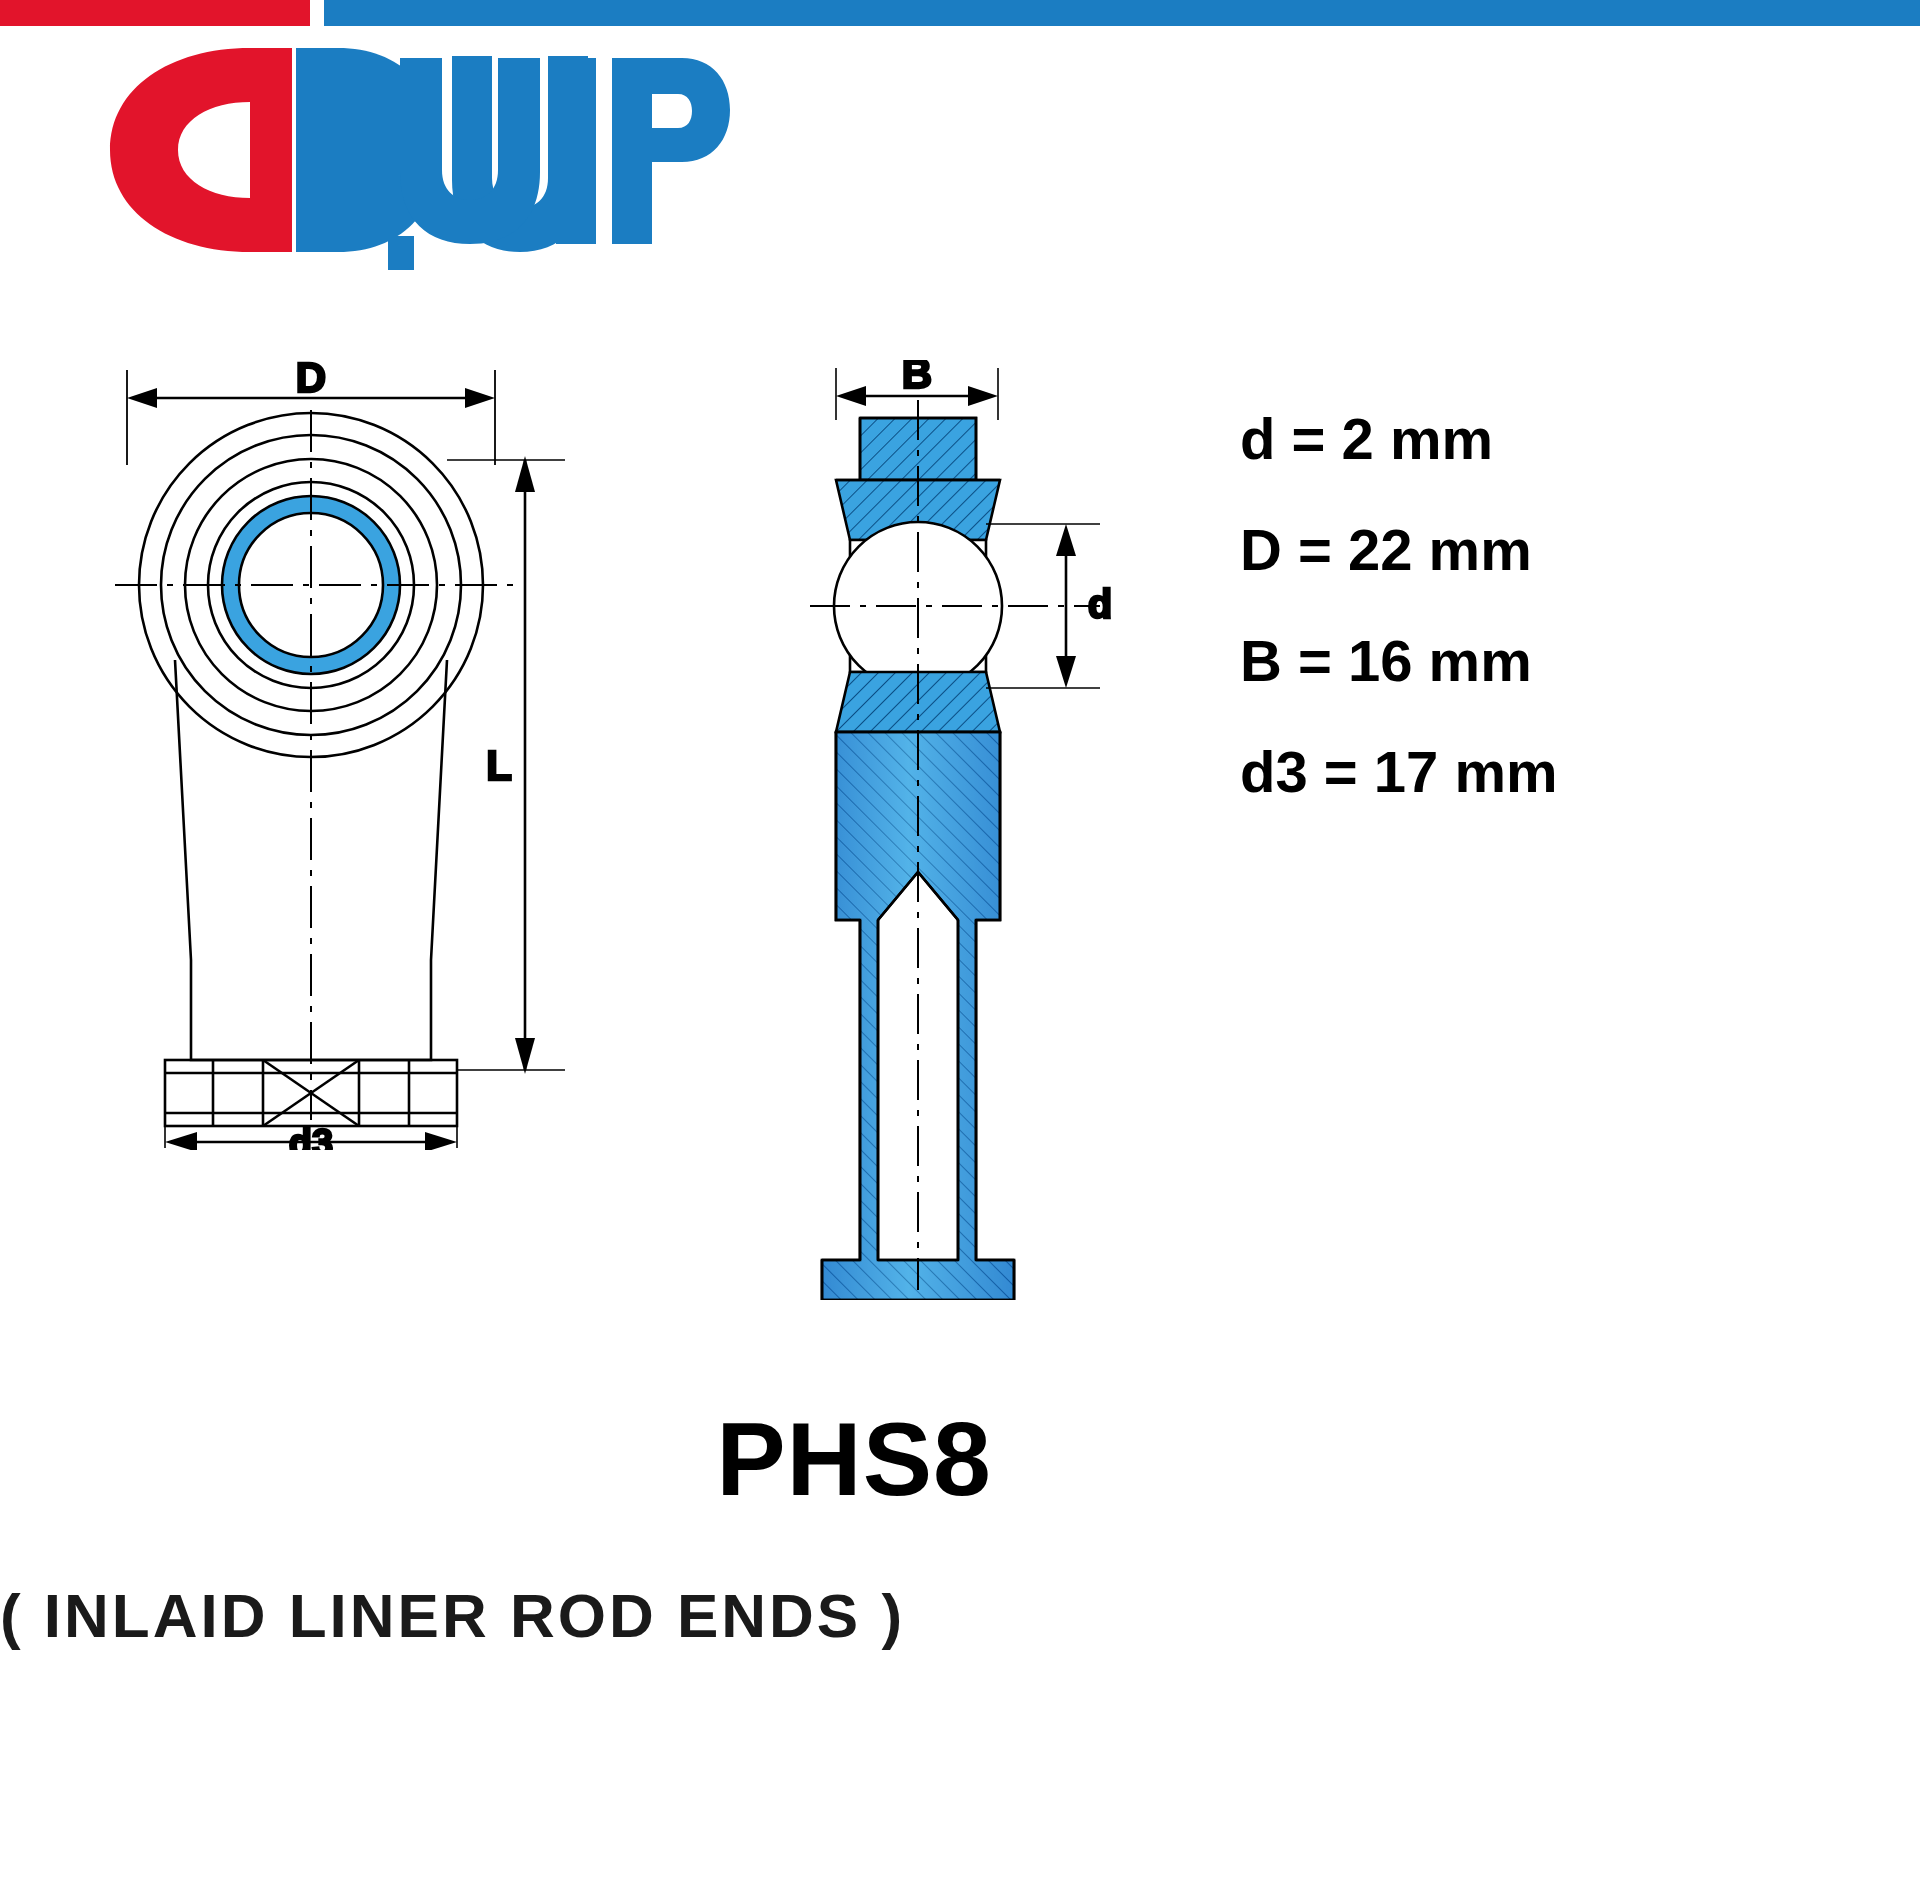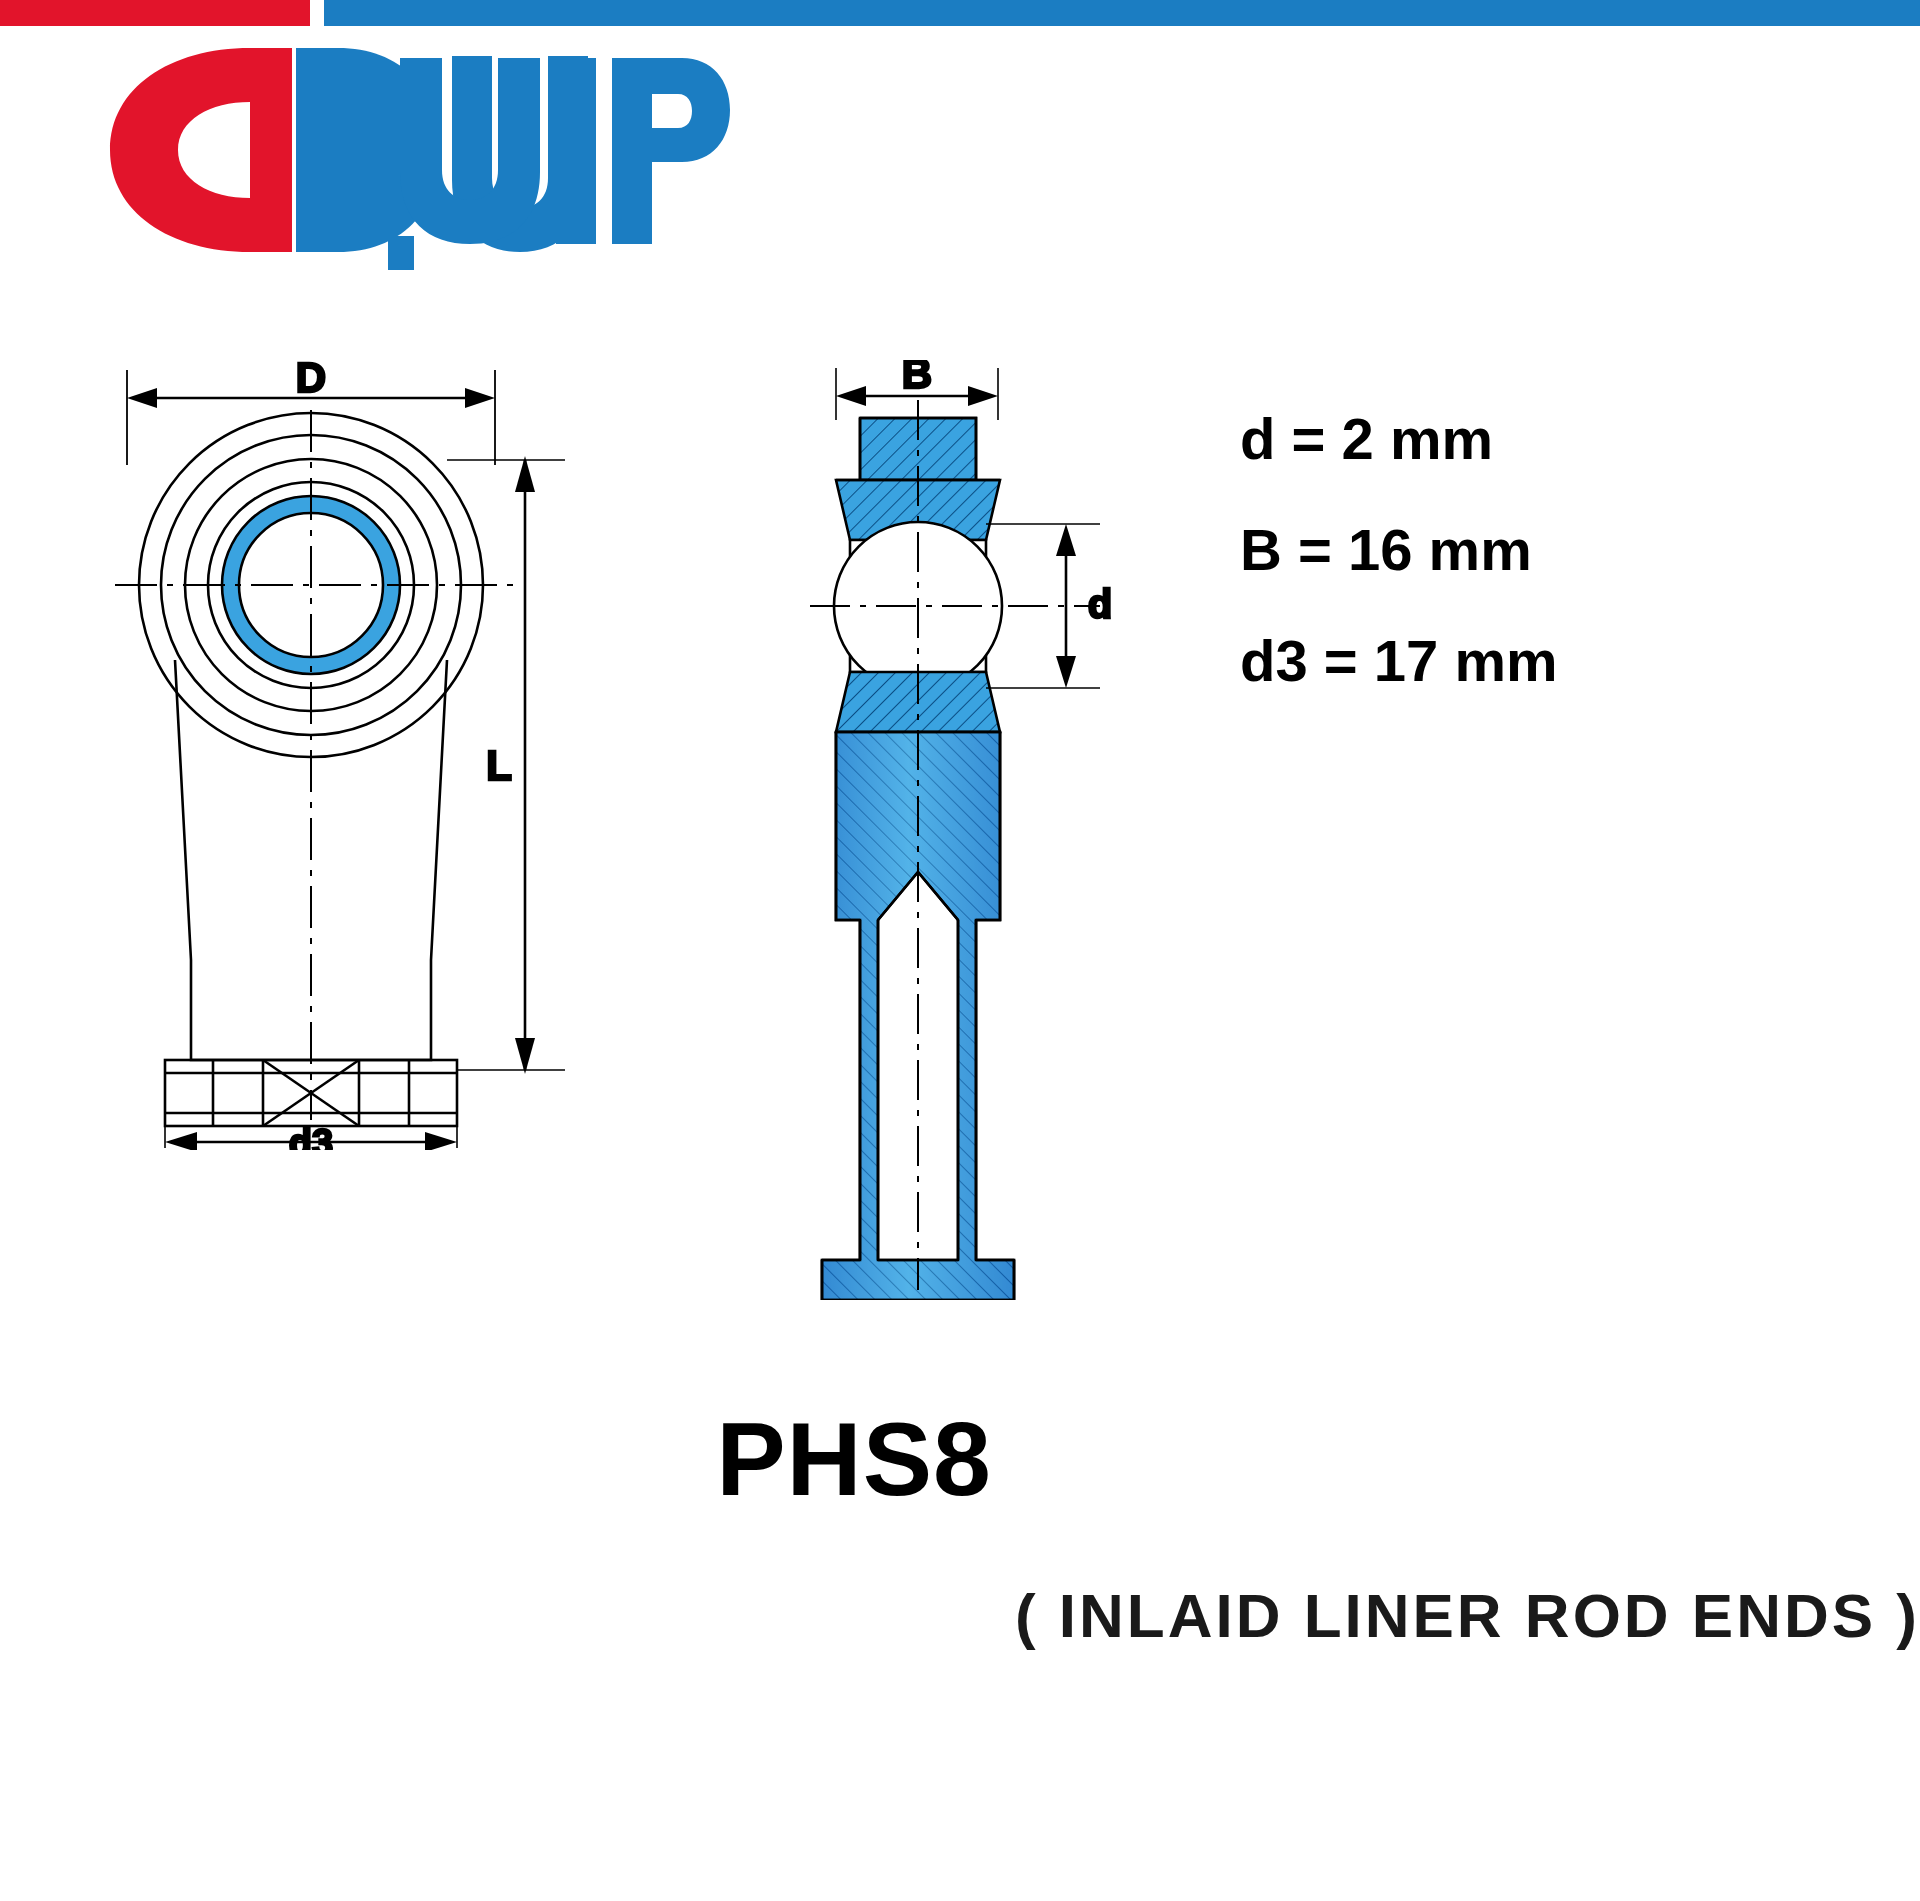--- a/index.html
+++ b/index.html
@@ -99,21 +99,21 @@
     font-size: 104px;
     font-weight: bold;
     color: #000000;
     letter-spacing: 1px;
   }
   #product-subtitle {
     position: absolute;
     left: 0;
     top: 1580px;
     width: 1920px;
-    text-align: right;
+    text-align: left;
     font-size: 62px;
     font-weight: bold;
     color: #1a1a1a;
     letter-spacing: 3px;
   }
 
   svg text {
     font-family: "Liberation Sans", sans-serif;
     font-weight: bold;
     fill: #000000;
@@ -289,18 +289,19 @@
       <line x1="266" y1="170" x2="266" y2="322"></line>
       <polygon points="266,164 256,196 276,196" fill="#000000" stroke="none"></polygon>
       <polygon points="266,328 256,296 276,296" fill="#000000" stroke="none"></polygon>
       <text x="300" y="258" font-size="40" text-anchor="middle">d</text>
     </g>
   </svg>
 </div>
 
 <div id="dimensions-panel">
   <div class="dim-line">d = 2 mm</div>
+  <div class="dim-line">D = 22 mm</div>
   <div class="dim-line">B = 16 mm</div>
   <div class="dim-line">d3 = 17 mm</div>
 </div>
 
 <div id="product-code">PHS8</div>
 <div id="product-subtitle">( INLAID LINER ROD ENDS )</div>
 
 </body></html>

